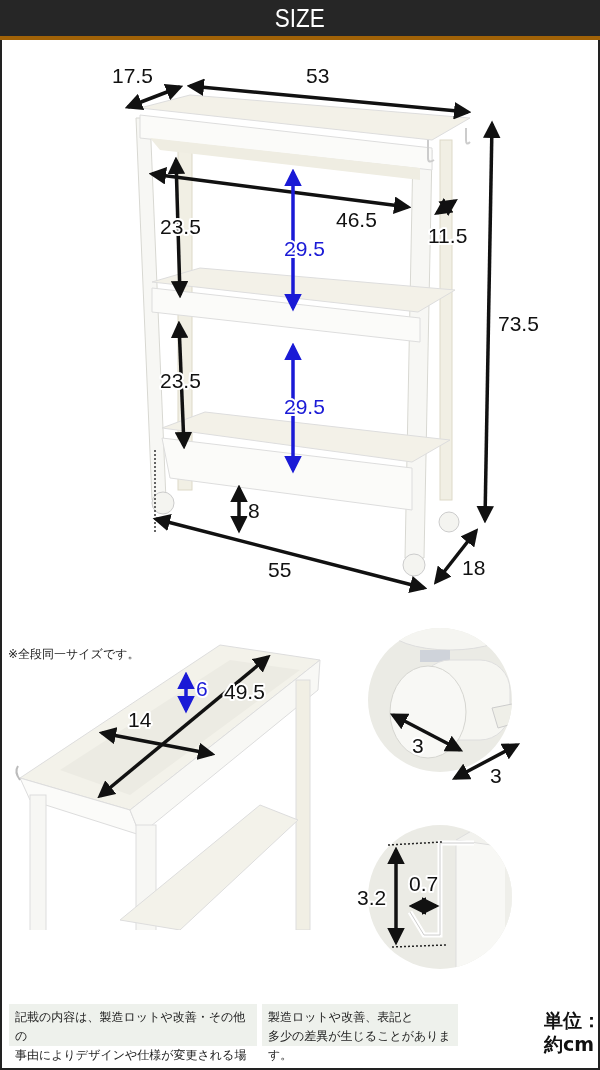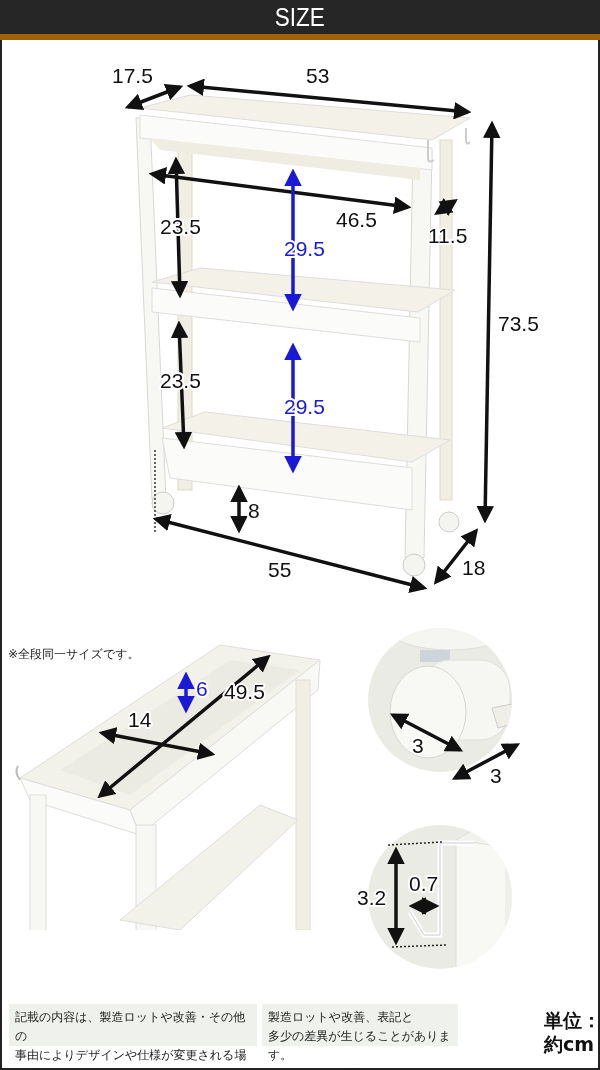--- a/index.html
+++ b/index.html
@@ -1,19 +1,19 @@
 <!DOCTYPE html>
 <html><head>
   <meta charset="utf-8">
   <style>
     * { margin: 0; padding: 0; box-sizing: border-box; }
     html, body { width: 600px; height: 1070px; background: #ffffff; overflow: hidden; }
     body { font-family: "DejaVu Sans", sans-serif; position: relative; }
     .frame { position: absolute; left: 0; top: 0; width: 600px; height: 1070px; border: 2px solid #222; border-top: none; }
-    .header { position: absolute; left: 0; top: 0; width: 600px; height: 40px; background: #262626; border-bottom: 6px solid #a16207; display: flex; align-items: center; justify-content: center; text-align: center; }
+    .header { position: absolute; left: 0; top: 0; width: 600px; height: 40px; background: #262626; border-bottom: 4px solid #a16207; display: flex; align-items: center; justify-content: center; text-align: center; }
     .header-title { color: #ffffff; font-family: "Liberation Sans", sans-serif; font-size: 25px; letter-spacing: 0px; transform: scaleX(0.9); }
     svg { position: absolute; left: 0; top: 0; }
     .dim { font-family: "Liberation Sans", sans-serif; font-size: 21px; fill: #111; paint-order: stroke; stroke: #fff; stroke-width: 4px; stroke-linejoin: round; }
     .dim-blue { fill: #1a1ad6; }
     .note-same { position: absolute; left: 8px; top: 646px; font-size: 12px; color: #222; font-family: "DejaVu Sans", sans-serif; }
     .note-box { position: absolute; top: 1004px; height: 42px; background: #eef1ec; font-size: 12px; line-height: 19px; color: #222; padding: 4px 6px; white-space: pre-line; }
     .note-left { left: 9px; width: 248px; }
     .note-right { left: 262px; width: 196px; }
     .unit { position: absolute; left: 536px; top: 1008px; width: 62px; font-size: 19px; font-weight: bold; line-height: 24px; color: #111; white-space: pre-line; margin-left: 8px; }
   </style>

